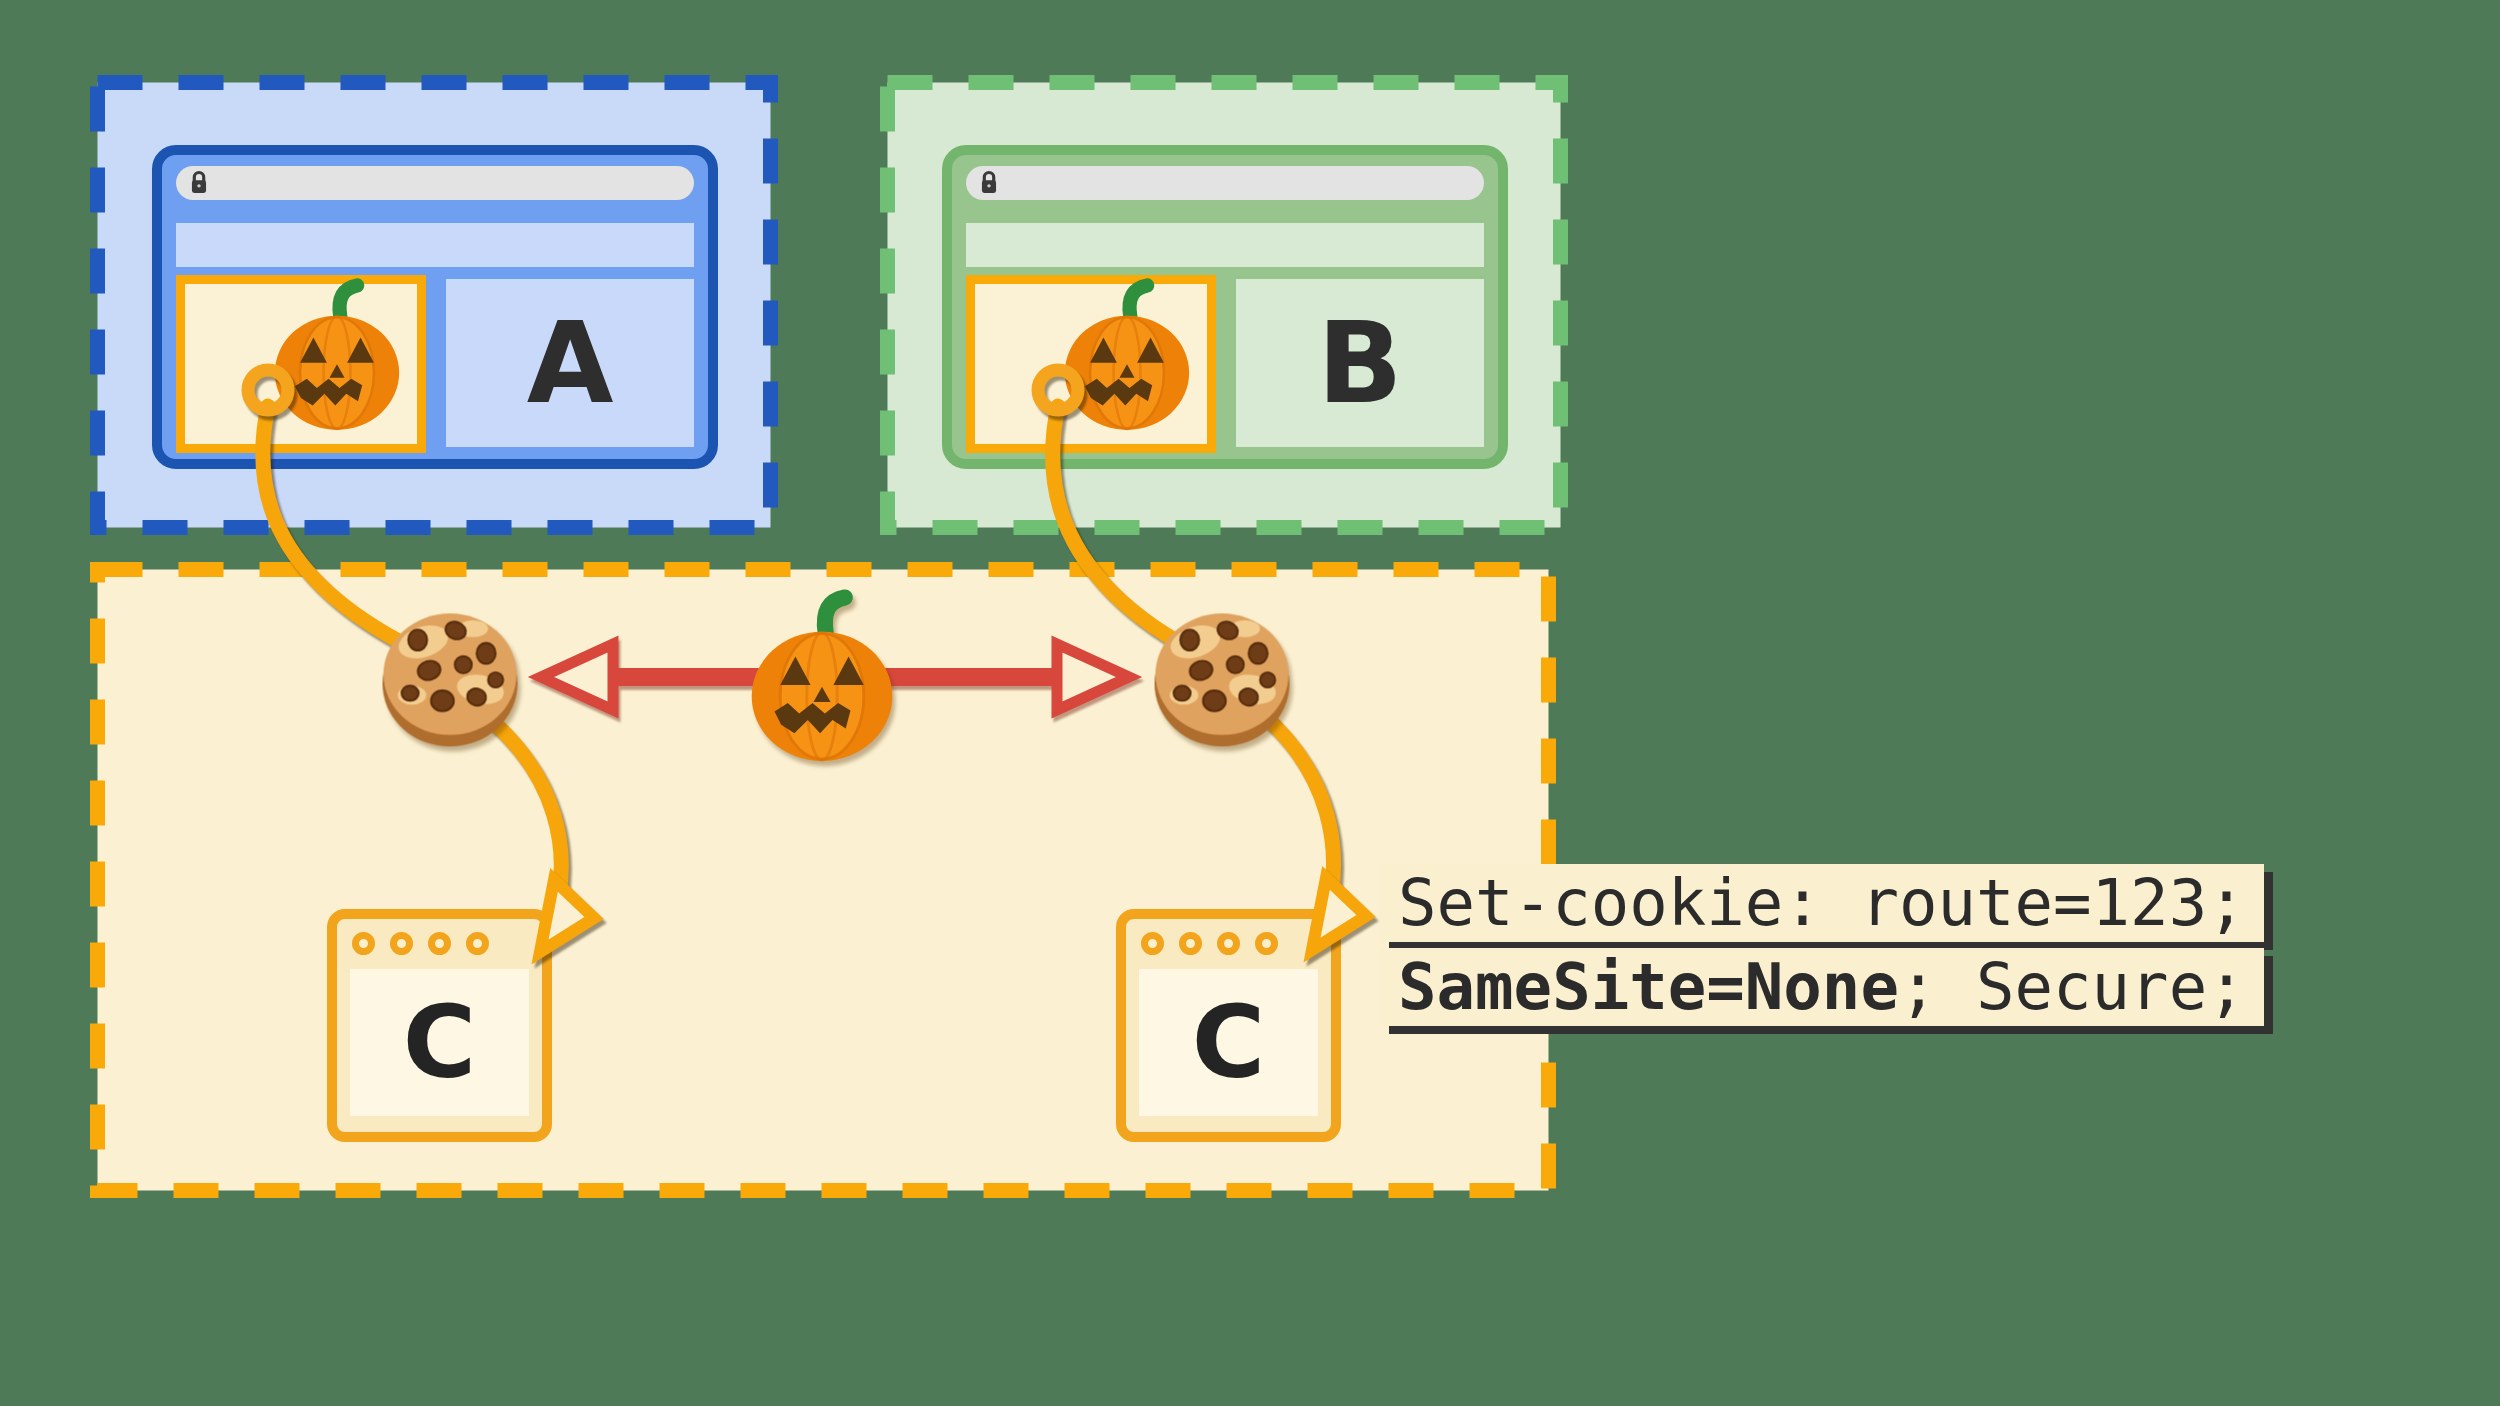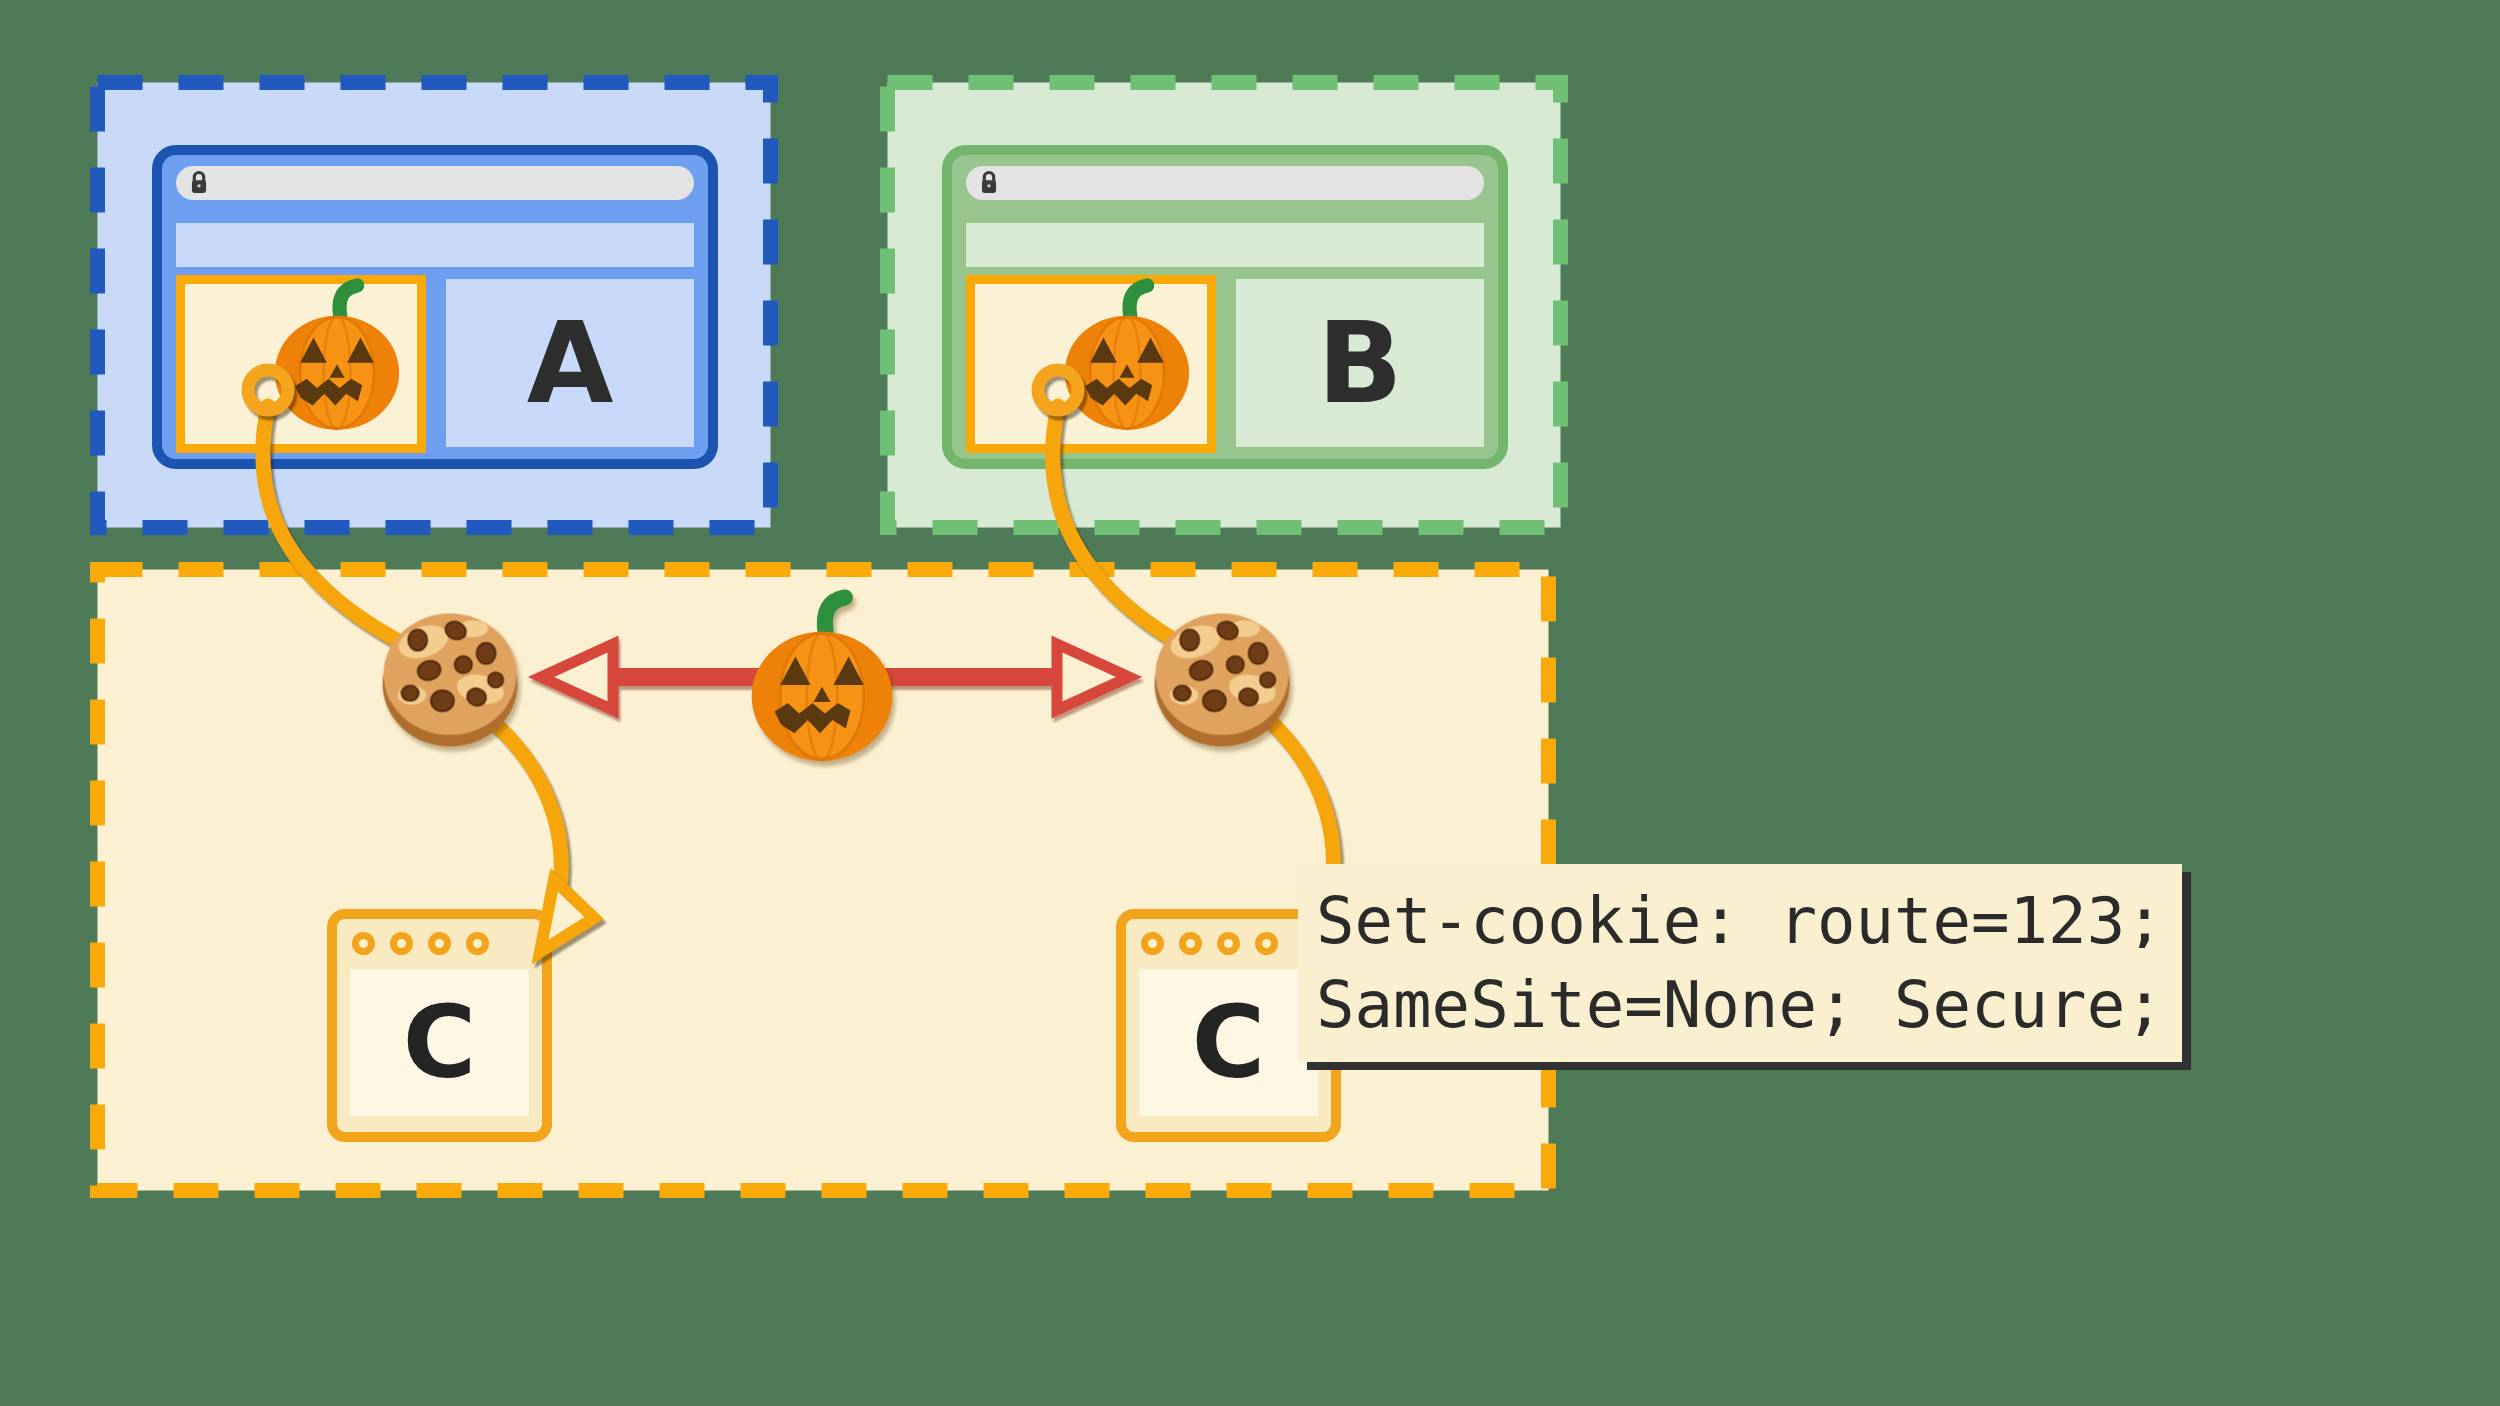--- a/index.html
+++ b/index.html
@@ -31,26 +31,26 @@
   .cwin{position:absolute;top:909px;width:225px;height:233px;box-sizing:border-box;
         border:10px solid #F2A41C;border-radius:18px;background:#FAEAC2;}
   #cwinL{left:327px;} #cwinR{left:1116px;}
   .dots{position:absolute;left:15px;top:13px;display:flex;gap:15px;}
   .dot{width:23px;height:23px;box-sizing:border-box;border:7px solid #F2A41C;border-radius:50%;background:#FCF0CC;}
   .ccontent{position:absolute;left:13px;right:13px;top:50px;bottom:16px;background:#FDF7E4;
             display:flex;align-items:center;justify-content:center;
             font-weight:bold;font-size:100px;color:#242424;}
 
   
-  .codebox{position:absolute;left:1298px;background:#FAF0CF;color:#2B2B2B;
+  .codebox{position:absolute;left:1380px;background:#FAF0CF;color:#2B2B2B;
            font-family:"DejaVu Sans Mono","Liberation Mono",monospace;
-           font-size:64px;line-height:74px;padding:20px 18px;white-space:pre;
+           font-size:64px;line-height:74px;padding:2px 18px;white-space:pre;
            box-shadow:9px 8px 0 #323232;z-index:6;}
   #code1{top:864px;} #code2{top:948px;}
-  .codebox b{font-weight:normal;}
+  .codebox b{font-weight:bold;}
 
   
   #overlay{position:absolute;left:0;top:0;z-index:5;pointer-events:none;}
   .sh  {filter:drop-shadow(3px 4px 1px rgba(40,25,0,0.45));}
   .shr {filter:drop-shadow(2px 4px 1px rgba(120,40,25,0.45));}
   .shc {filter:drop-shadow(3px 5px 2px rgba(90,50,0,0.35));}
 </style>
 </head>
 <body>
 

